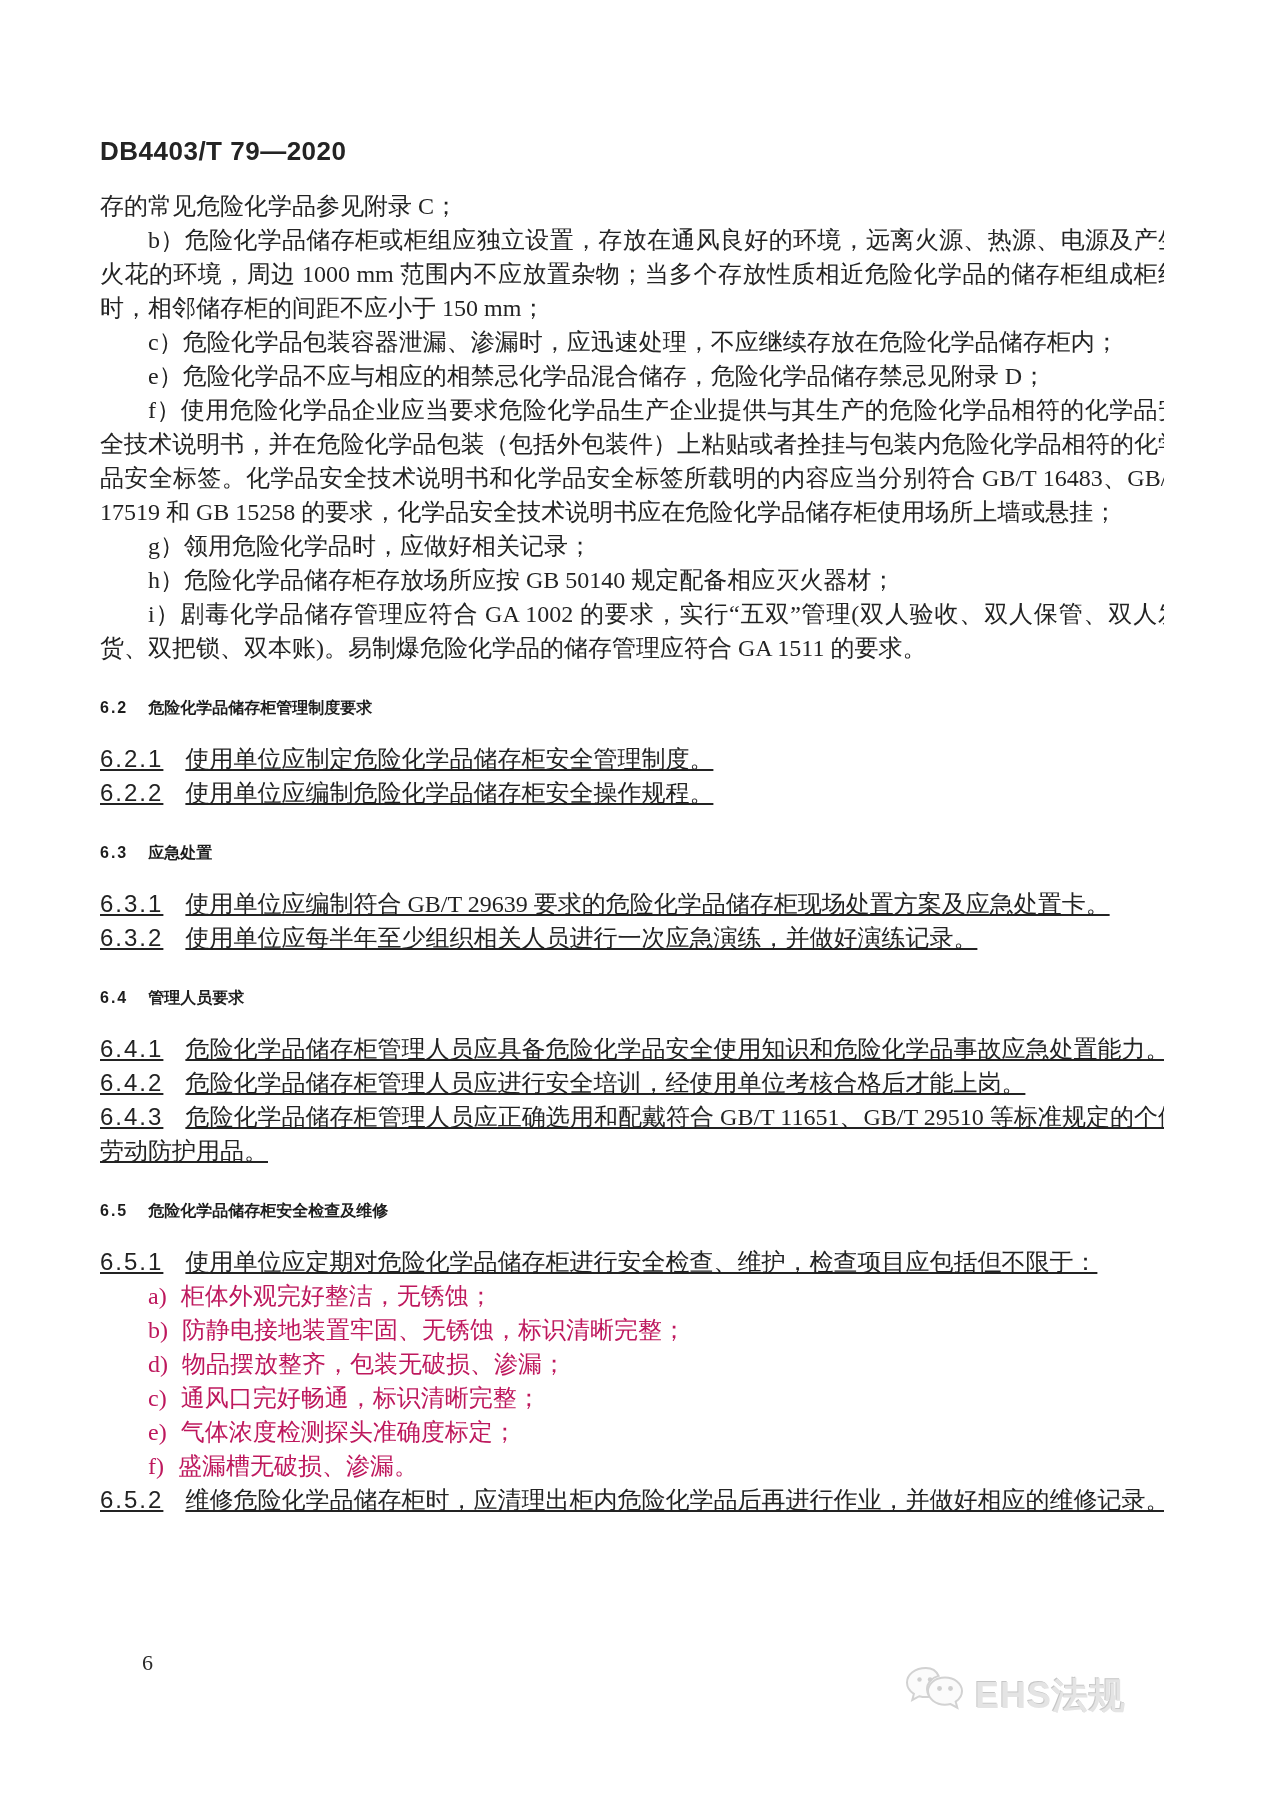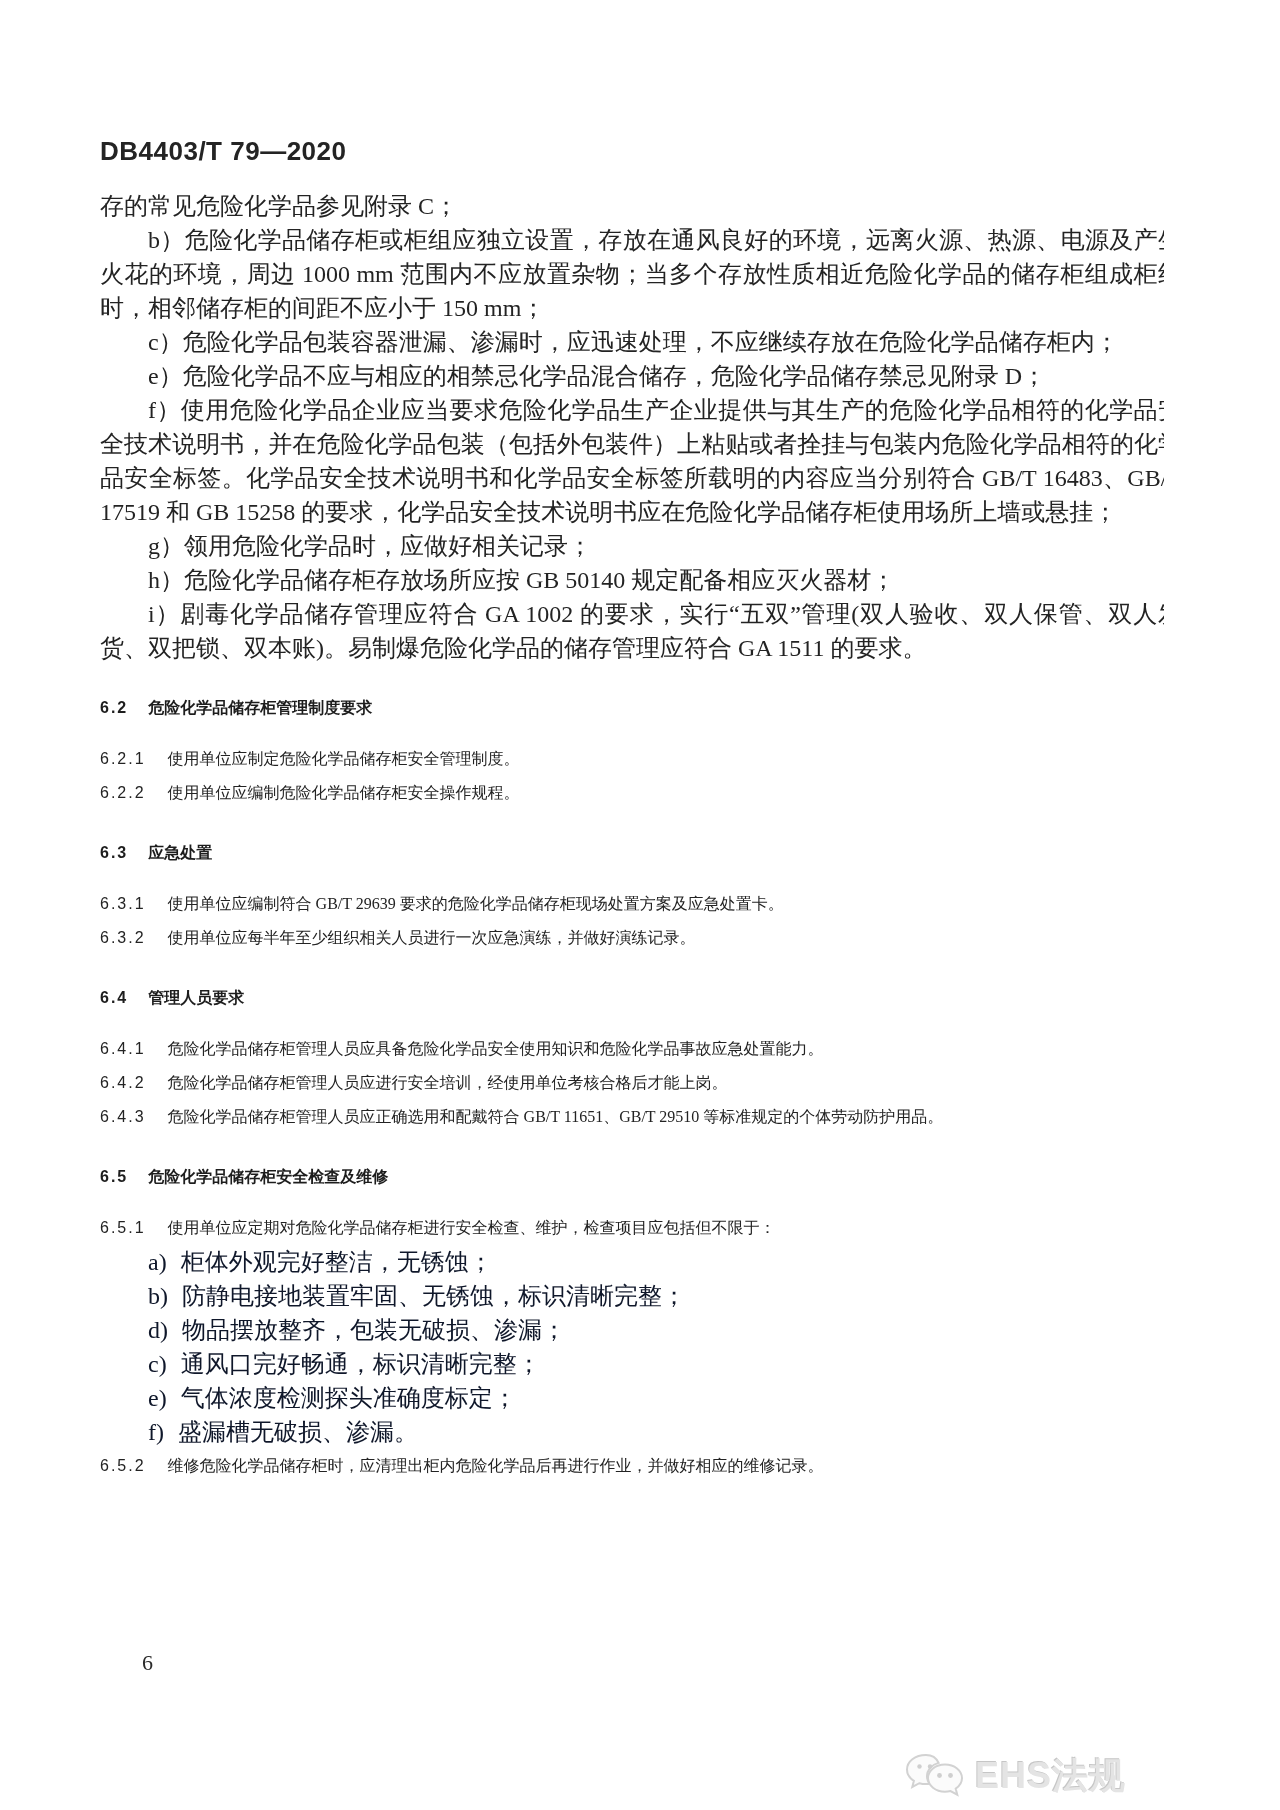--- a/index.html
+++ b/index.html
@@ -39,49 +39,50 @@
     font-family: "Liberation Sans", "DejaVu Sans", sans-serif;
     font-size: 16px;
     font-weight: 700;
     color: #1d1d1d;
     margin-top: 26px;
     margin-bottom: 17px;
     line-height: 34px;
   }
   h2.sec .sec-num { margin-right: 20px; letter-spacing: 2px; }
   p.clause {
-    font-size: 16px;
+    font-size: 24px;
     line-height: 34px;
     text-align: justify;
     color: #232323;
+    text-decoration: underline;
   }
   .clause-num {
     font-family: "Liberation Sans", "DejaVu Sans", sans-serif;
     letter-spacing: 2px;
     margin-right: 22px;
     white-space: nowrap;
   }
   .checklist { padding-left: 48px; }
   .checklist p {
     font-size: 24px;
     line-height: 34px;
-    color: #0f172a;
+    color: #be185d;
   }
   .check-label { margin-right: 14px; }
   .page-num {
     position: absolute;
     left: 142px; top: 1650px;
     font-size: 22px;
     color: #2a2a2a;
   }
   .watermark {
     position: absolute;
-    right: 38px; top: 1752px;
+    right: 38px; top: 1665px;
     display: flex;
-    align-items: flex-start;
+    align-items: flex-end;
     gap: 8px;
   }
   .watermark-text {
     font-family: "Liberation Sans", "DejaVu Sans", sans-serif;
     font-size: 36px;
     font-weight: 700;
     color: #e4e4e4;
     text-shadow: -1px -1px 0 #c6c6c6, 1px 1px 0 #ffffff;
     letter-spacing: 1px;
   }

